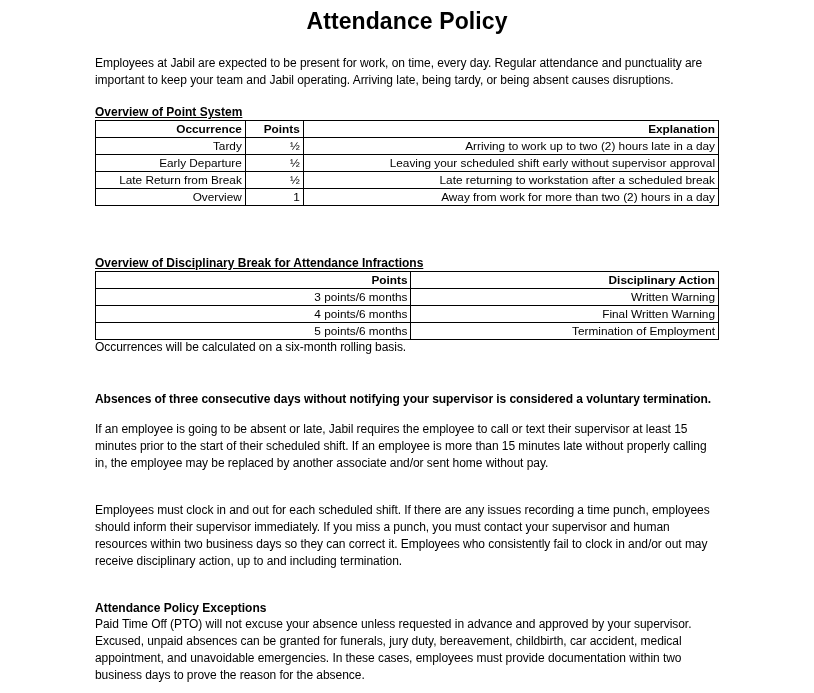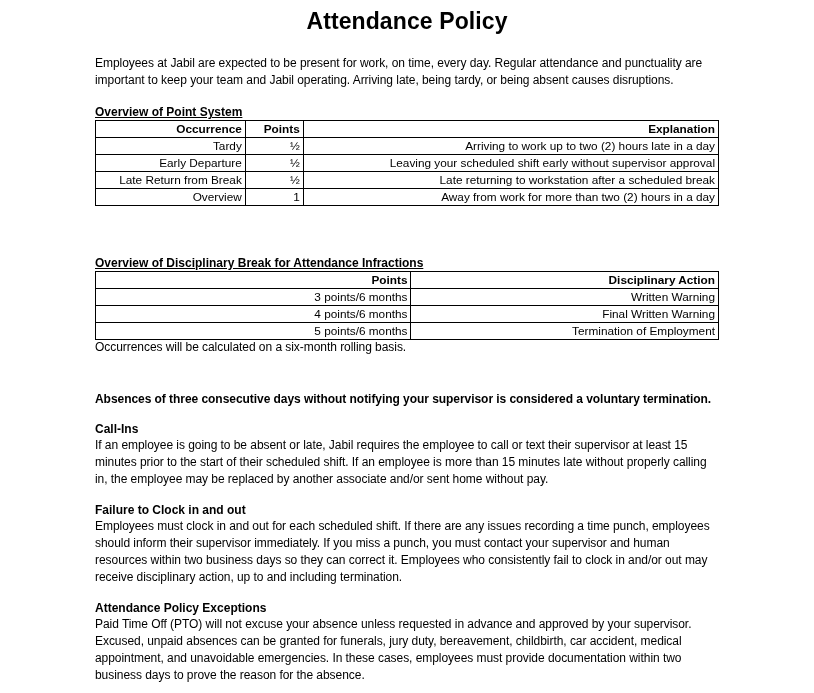--- a/index.html
+++ b/index.html
@@ -101,26 +101,24 @@
       <td>Termination of Employment</td>
     </tr>
   </tbody>
     </table>
 
   <p class="para abs" style="top:339px;">Occurrences will be calculated on a six-month rolling basis.</p>
 
   <p class="para abs" style="top:391px; font-weight:bold;">Absences of three consecutive days without notifying your supervisor is considered a voluntary termination.</p>
 
   <div class="abs" style="top:421px;">
-    <p class="section-head">Call-Ins</p>
     <p class="para">If an employee is going to be absent or late, Jabil requires the employee to call or text their supervisor at least 15 minutes prior to the start of their scheduled shift. If an employee is more than 15 minutes late without properly calling in, the employee may be replaced by another associate and/or sent home without pay.</p>
   </div>
 
   <div class="abs" style="top:502px;">
-    <p class="section-head">Failure to Clock in and out</p>
     <p class="para">Employees must clock in and out for each scheduled shift. If there are any issues recording a time punch, employees should inform their supervisor immediately. If you miss a punch, you must contact your supervisor and human resources within two business days so they can correct it. Employees who consistently fail to clock in and/or out may receive disciplinary action, up to and including termination.</p>
   </div>
 
   <div class="abs" style="top:600px;">
     <p class="section-head">Attendance Policy Exceptions</p>
     <p class="para">Paid Time Off (PTO) will not excuse your absence unless requested in advance and approved by your supervisor. Excused, unpaid absences can be granted for funerals, jury duty, bereavement, childbirth, car accident, medical appointment, and unavoidable emergencies. In these cases, employees must provide documentation within two business days to prove the reason for the absence.</p>
   </div>
 
 </div>
 

